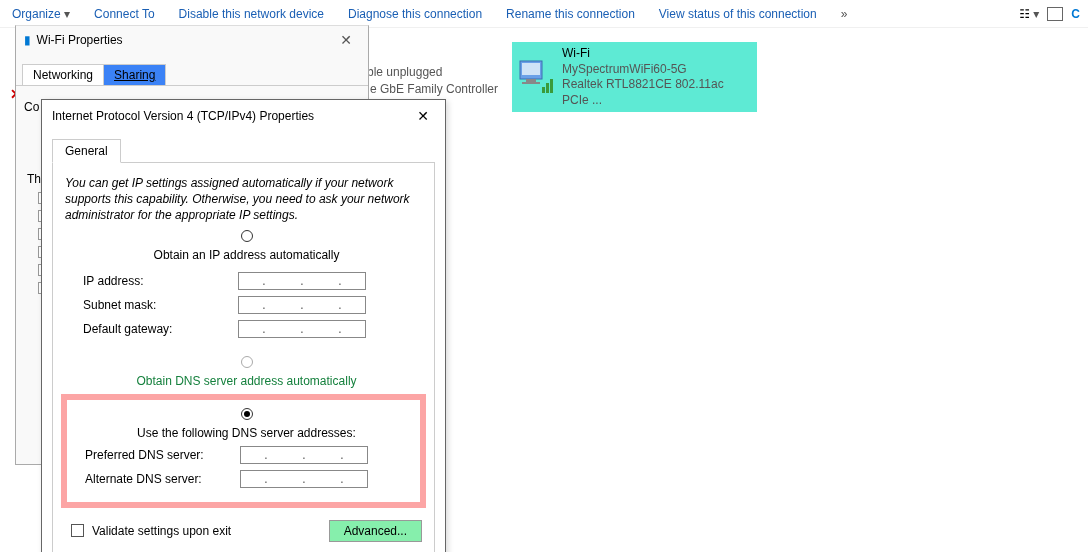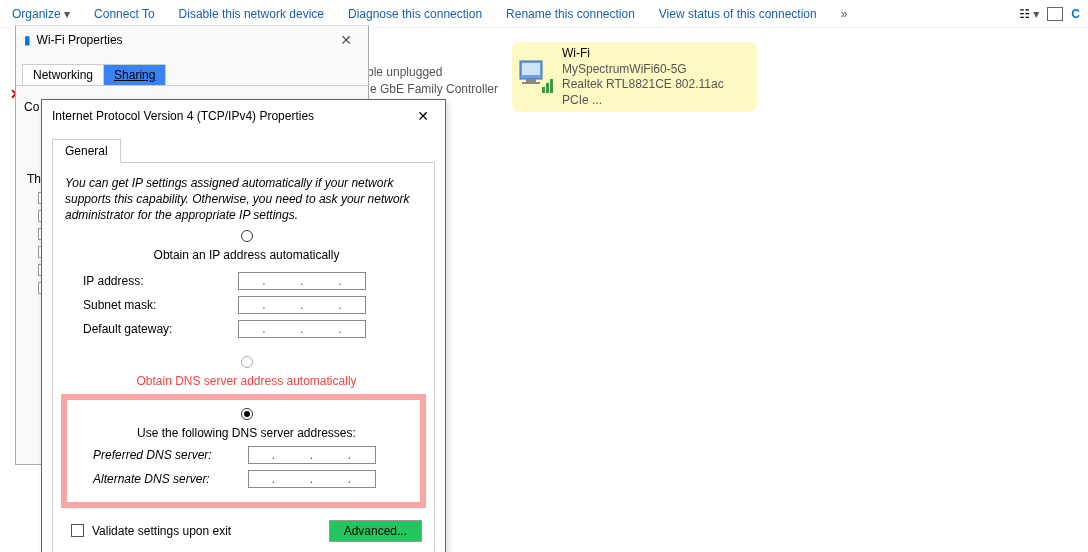--- a/index.html
+++ b/index.html
@@ -8,21 +8,21 @@
     
     .toolbar { display: flex; align-items: center; padding: 4px 8px; gap: 16px; height: 28px; border-bottom: 1px solid #f0f0f0; }
     .toolbar-item { color: #1a5fb4; cursor: pointer; padding: 2px 4px; }
     .toolbar-right { margin-left: auto; display: flex; gap: 8px; align-items: center; }
     .chevron { color: #555; }
     .view-icon { width: 16px; height: 14px; border: 1px solid #666; }
     
     
     .network-area { position: absolute; left: 370px; top: 42px; display: flex; gap: 20px; }
     .net-item { display: flex; gap: 6px; align-items: center; padding: 4px; width: 245px; }
-    .net-item.selected { background: #fef9c3; border-radius: 8px; }
+    .net-item.selected { background: #5eead4; }
     .net-icon { width: 40px; height: 40px; display: flex; align-items: center; justify-content: center; }
     .net-text { line-height: 1.3; color: #555; }
     .net-text .title { color: #000; }
     
     
     .wifi-dialog { position: absolute; left: 15px; top: 25px; width: 354px; height: 440px; background: #f9f9f9; border: 1px solid #aaa; border-top-color: #ddd; }
     .wifi-titlebar { display: flex; align-items: center; padding: 6px 8px; gap: 6px; }
     .wifi-close { margin-left: auto; font-size: 14px; color: #555; cursor: pointer; padding: 0 8px; }
     .wifi-tabs { display: flex; border-bottom: 1px solid #ccc; padding-left: 6px; margin-top: 10px; }
     .wifi-tab { padding: 3px 10px; border: 1px solid #ccc; border-bottom: none; background: #fff; margin-right: -1px; }
@@ -52,25 +52,25 @@
     .radio.checked::after { content: ""; width: 6px; height: 6px; background: #0067c0; border-radius: 50%; }
     .radio.black.checked::after { background: #000; }
     .field-grid { margin: 6px 0 6px 18px; }
     .field-row { display: flex; align-items: center; margin: 6px 0; }
     .field-label { width: 155px; }
     .ip-input { width: 128px; height: 18px; border: 1px solid #888; background: #fff; display: flex; align-items: center; justify-content: space-around; padding: 0 6px; font-size: 11px; color: #555; }
     .fieldset { border: 1px solid #d0d0d0; padding: 4px 0 8px 0; margin-bottom: 10px; }
     .highlight-box { border: 6px solid #fca5a5; padding: 4px 6px 8px 6px; margin: 6px -4px 12px -4px; }
     .bottom-row { display: flex; align-items: center; gap: 8px; }
     .chk { width: 13px; height: 13px; border: 1px solid #555; display: inline-block; margin-left: 6px; }
-    .btn { border: 1px solid #999; background: #22c55e; padding: 3px 14px; cursor: pointer; }
+    .btn { border: 1px solid #999; background: #86efac; padding: 3px 14px; cursor: pointer; }
     .btn.primary { background: #fff; border-color: #0078d4; }
     .dialog-btns { display: flex; justify-content: flex-end; gap: 10px; padding: 8px 12px 12px 0; }
     .spacer { flex: 1; }
-    .disabled-text { color: #ef4444; }
+    .disabled-text { color: #15803d; }
   </style>
 </head>
 <body>
 
 <div class="toolbar">
   <span class="toolbar-item"><span>Organize</span> <span class="chevron">▾</span></span>
   <span class="toolbar-item">Connect To</span>
   <span class="toolbar-item">Disable this network device</span>
   <span class="toolbar-item">Diagnose this connection</span>
   <span class="toolbar-item">Rename this connection</span>
@@ -179,21 +179,21 @@
       <div class="radio-row">
         <span class="radio disabled"></span>
         <span class="disabled-text">Obtain DNS server address automatically</span>
       </div>
 
       <div class="highlight-box">
         <div class="radio-row">
           <span class="radio checked black"></span>
           <span>Use the following DNS server addresses:</span>
         </div>
-        <div class="field-grid" style="margin-left:20px;font-style:italic;">
+        <div class="field-grid" style="margin-left:12px;">
           <div class="field-row">
             <span class="field-label">Preferred DNS server:</span>
             <span class="ip-input">
                 <span>.</span>
                 <span>.</span>
                 <span>.</span>
               </span>
           </div>
           <div class="field-row">
             <span class="field-label">Alternate DNS server:</span>

